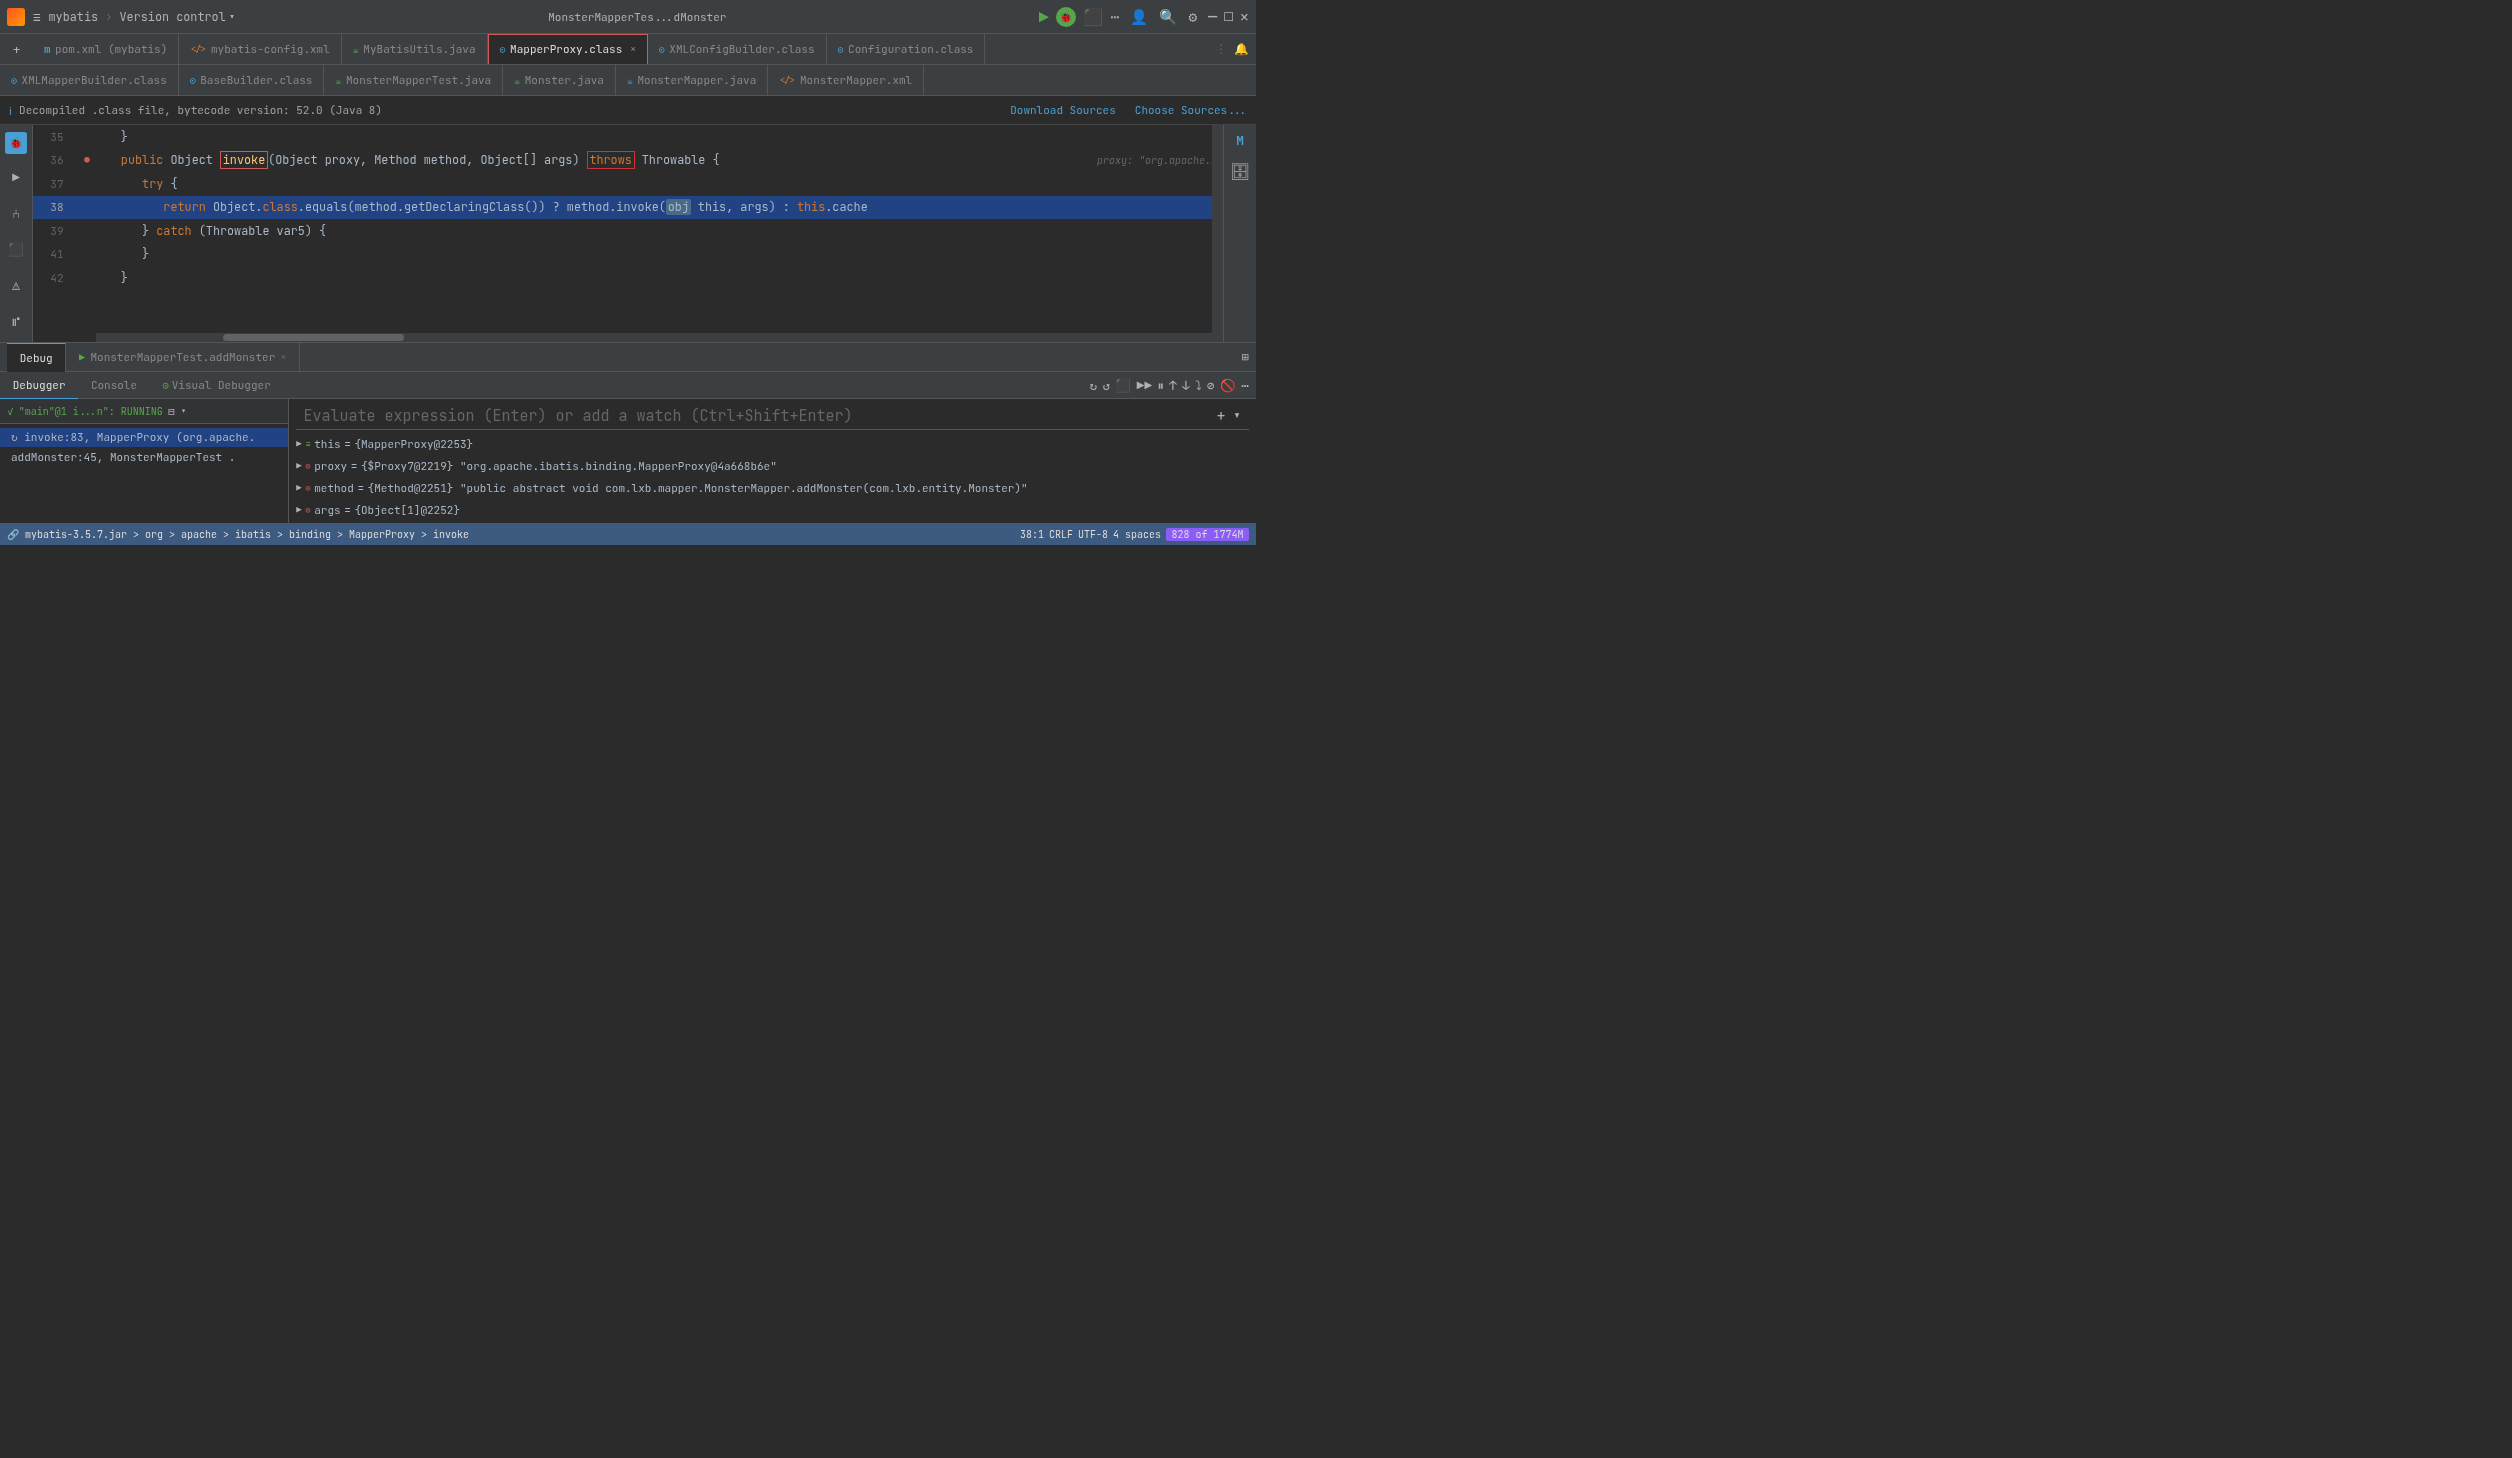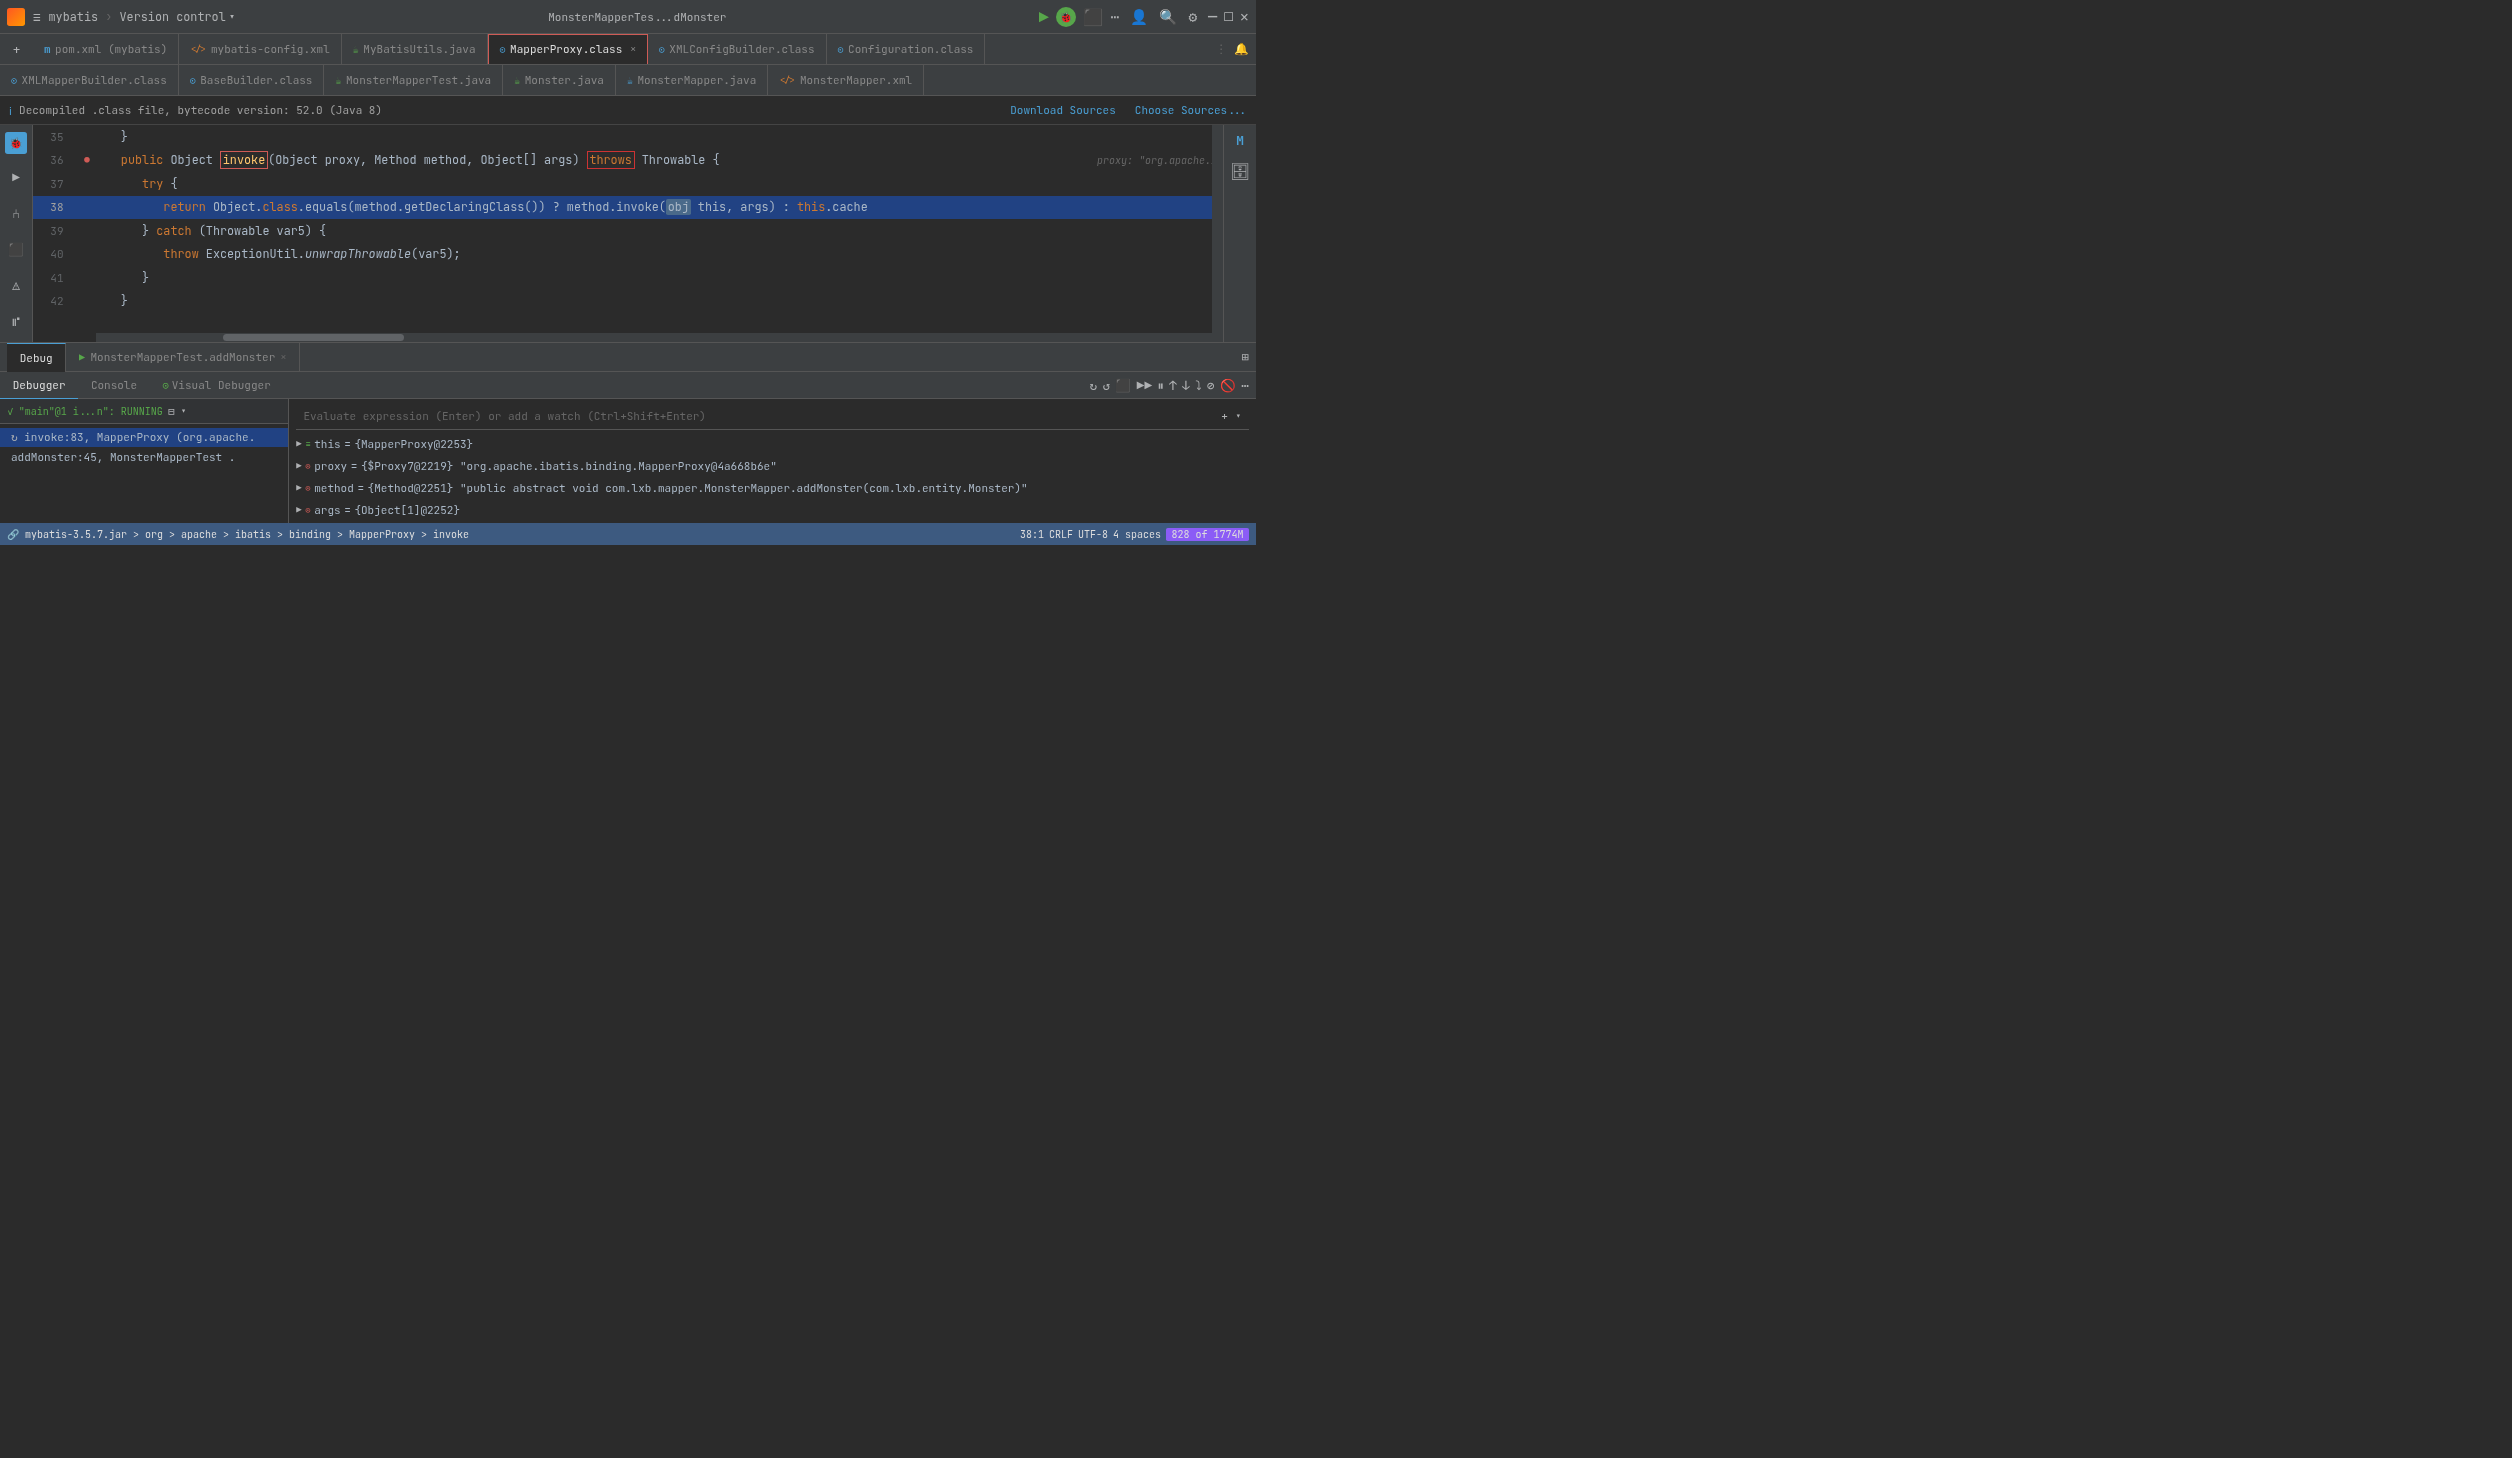--- a/index.html
+++ b/index.html
@@ -257,21 +257,21 @@
     .var-val.ref { color: #a9b7c6; }
 
     
     .expr-bar {
       display: flex;
       align-items: center;
       height: 27px;
       background: #2b2b2b;
       border-top: 0.9px solid #555;
       padding: 0 7.2px;
-      font-size: 11px;
+      font-size: 15px;
       color: #888;
     }
     .expr-input { flex: 1; }
     .expr-icons { display: flex; gap: 7.2px; color: #afb1b3; }
 
     
     .status-bar {
       height: 22px;
       background: #3d5a80;
       display: flex;
@@ -477,25 +477,20 @@
       <span class="line-gutter"></span>
       <span class="code-content">         <span class="kw">return</span> Object.<span class="kw">class</span>.equals(method.getDeclaringClass()) ? method.invoke(<span class="obj-highlight">obj</span> this, args) : <span class="kw">this</span>.cache</span>
     </div>
 
     <div class="code-line">
       <span class="line-num">39</span>
       <span class="line-gutter"></span>
       <span class="code-content">      } <span class="kw">catch</span> (Throwable var5) {</span>
     </div>
 
-    <div class="code-line">
-      <span class="line-num">40</span>
-      <span class="line-gutter"></span>
-      <span class="code-content">         <span class="kw">throw</span> ExceptionUtil.<span style="font-style:italic">unwrapThrowable</span>(var5);</span>
-    </div>
 
     <div class="code-line">
       <span class="line-num">41</span>
       <span class="line-gutter"></span>
       <span class="code-content">      }</span>
     </div>
 
     <div class="code-line">
       <span class="line-num">42</span>
       <span class="line-gutter"></span>

